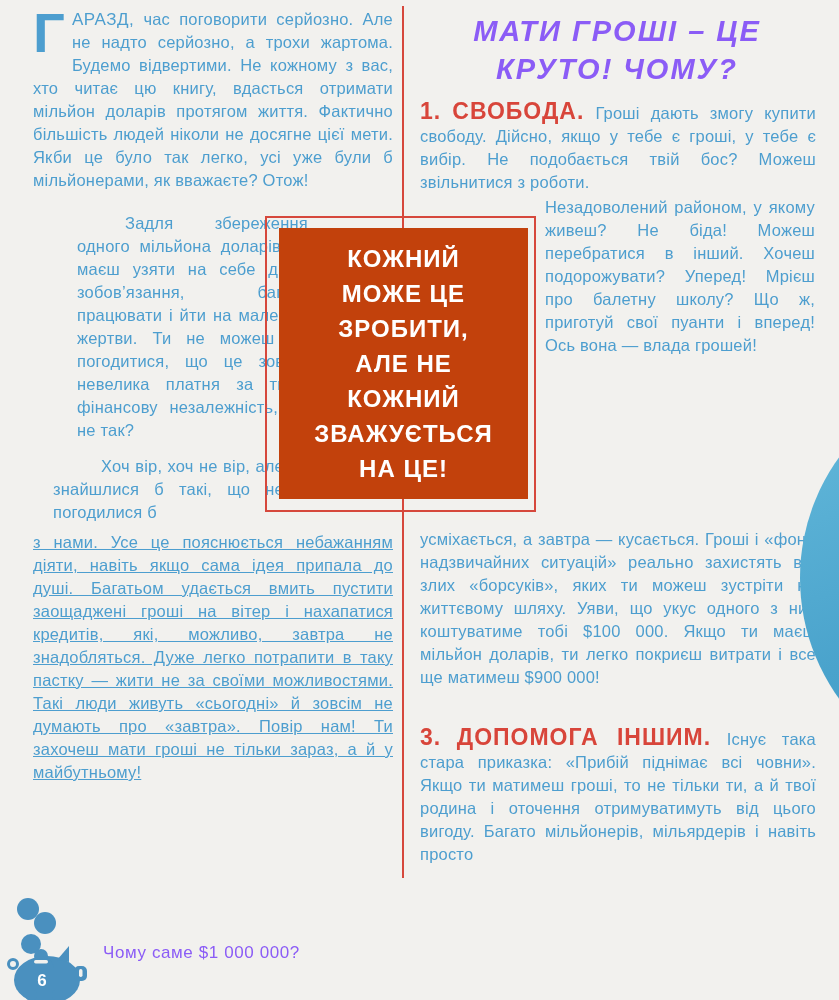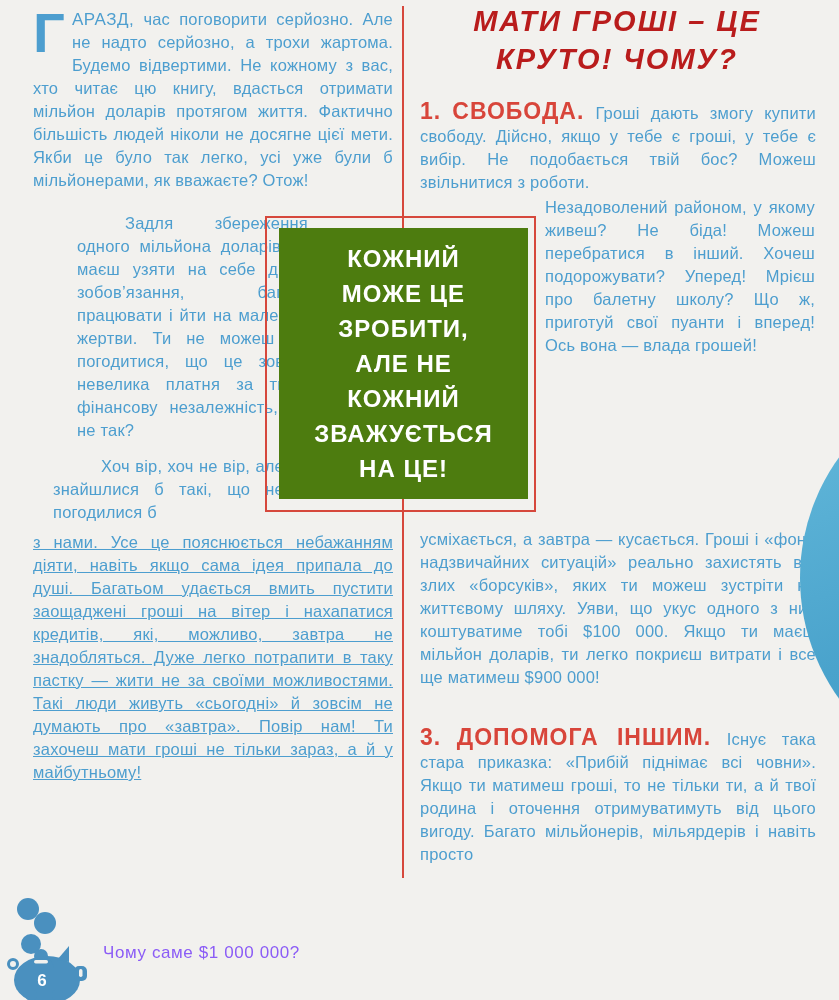--- a/index.html
+++ b/index.html
@@ -24,31 +24,31 @@
   #p3a{left:33px;top:455px;width:231px;text-indent:48px;margin-left:20px;}
   #p3b{left:33px;top:531px;width:360px;text-decoration:underline;}
   
   .divider{left:402px;top:6px;width:2px;height:872px;background:#d6483c;}
   
   .callout-frame{
     left:265px;top:216px;width:271px;height:296px;
     border:2px solid #d6483c;box-sizing:border-box;background:transparent;
   }
   .callout-box{
-    left:279px;top:228px;width:249px;height:271px;background:#4d7c0f;
+    left:279px;top:228px;width:249px;height:271px;background:#c2410c;
     display:flex;align-items:center;justify-content:center;
   }
   .callout-text{
     color:#ffffff;font-weight:bold;font-size:24px;line-height:35px;
     letter-spacing:1px;text-align:center;white-space:pre-line;
   }
   
   .heading{
-    left:418px;top:2px;width:398px;margin:0;text-align:center;
-    color:#b91c1c;font-weight:bold;font-style:italic;
+    left:418px;top:12px;width:398px;margin:0;text-align:center;
+    color:#8b5cf6;font-weight:bold;font-style:italic;
     font-size:29px;line-height:38px;letter-spacing:2px;white-space:pre-line;
   }
   .sec-head{color:#d8453a;font-weight:bold;font-size:23px;letter-spacing:1px;}
   #s1{left:420px;top:100px;width:396px;}
   #s1n{left:545px;top:196px;width:270px;}
   #s2h{left:545px;top:404px;margin:0;}
   #s2n{left:545px;top:442px;width:270px;}
   #s2w{left:420px;top:528px;width:396px;}
   #s3{left:420px;top:726px;width:396px;}
   

